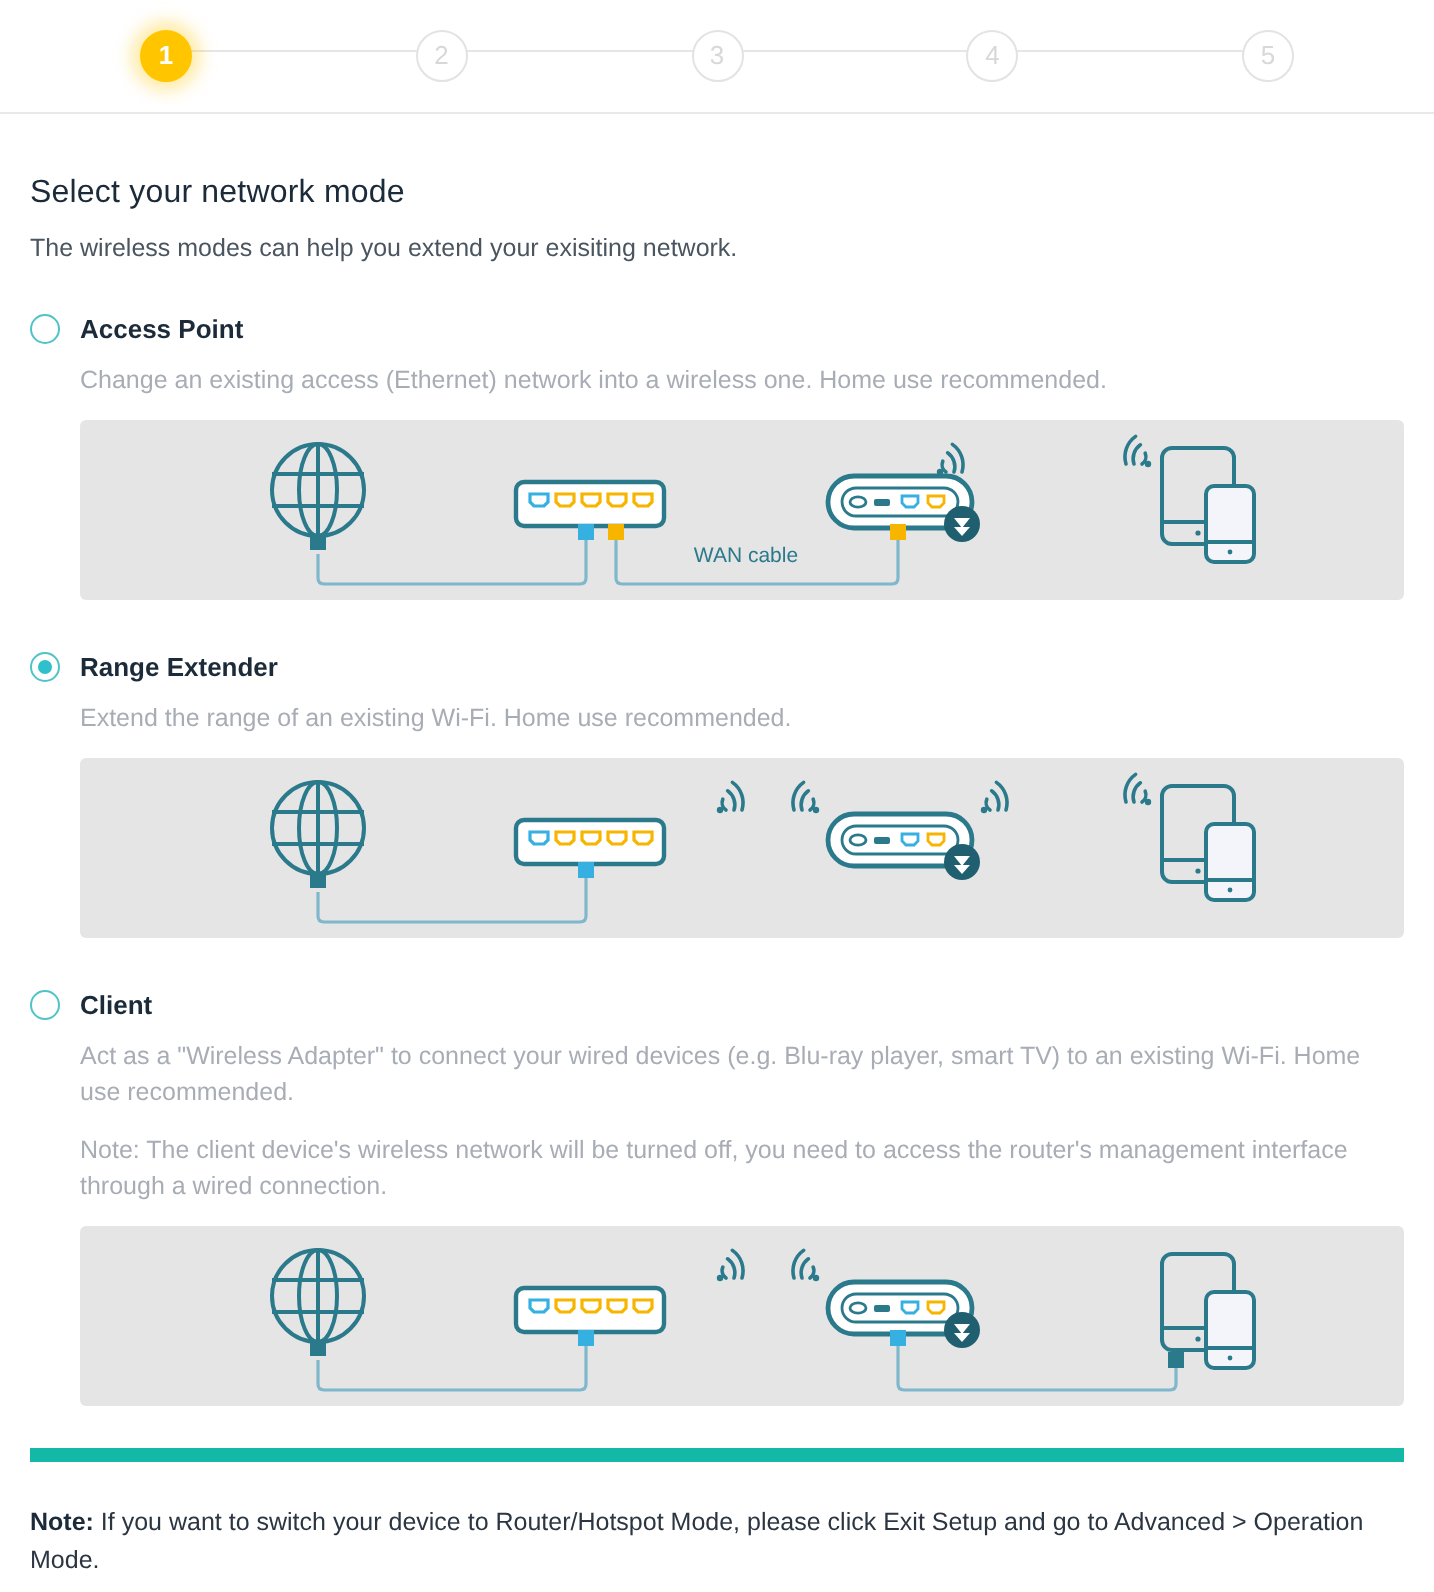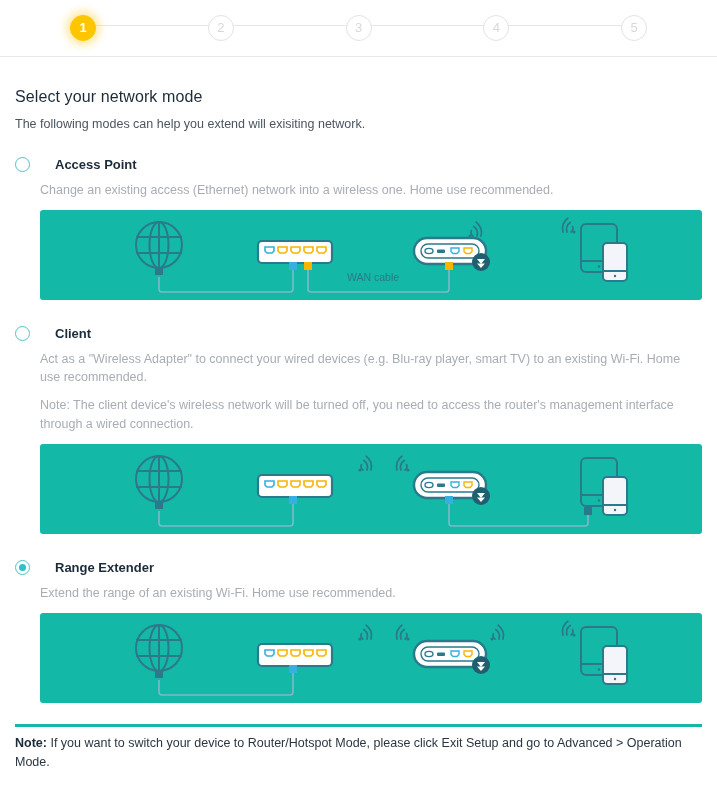--- a/index.html
+++ b/index.html
@@ -70,21 +70,21 @@
     margin: 11px 0 0 0;
   }
 
   
   .mode { margin-top: 26px; }
   .mode:first-of-type { margin-top: 30px; }
 
   .mode-head {
     display: flex;
     align-items: flex-end;
-    gap: 25px;
+    gap: 10px;
   }
   .radio {
     width: 15px; height: 15px;
     border-radius: 50%;
     border: 1px solid #4ec3c8;
     background: #fff;
     flex: 0 0 auto;
     position: relative;
     cursor: pointer;
   }
@@ -107,35 +107,35 @@
     font-size: 12.5px;
     color: #a8adb5;
     margin: 9px 0 0 25px;
     line-height: 1.45;
     max-width: 665px;
   }
   .mode-desc + .mode-desc { margin-top: 10px; }
 
   .diagram {
     margin: 11px 0 0 25px;
-    background: #14b8a6;
+    background: #e5e5e5;
     border-radius: 3px;
     height: 90px;
     position: relative;
     overflow: hidden;
     text-decoration: underline;
   }
 
   .diagram svg { display: block; }
 
   
   .foot-note {
     margin: 21px 15px 0 15px;
-    padding-top: 7px;
-    border-top: 3px solid #14b8a6;
+    padding-top: 21px;
+    border-top: 7px solid #14b8a6;
     font-size: 12.5px;
     color: #2b3642;
     line-height: 1.5;
   }
   .foot-note b { font-weight: bold; color: #1c2b39; }
 </style>
 </head>
 <body>
 
 <div class="stepbar">
@@ -145,21 +145,21 @@
     <div class="step">2</div>
     <div class="step">3</div>
     <div class="step">4</div>
     <div class="step">5</div>
   </div>
 </div>
 
 <div class="content">
 
   <div class="page-title">Select your network mode</div>
-  <div class="page-subtitle">The following modes can help you extend will exisiting network.</div>
+  <div class="page-subtitle">The wireless modes can help you extend your exisiting network.</div>
 
   <div class="mode">
     <div class="mode-head">
       <span class="radio"></span>
       <span class="mode-label">Access Point</span>
     </div>
     <div class="mode-desc">Change an existing access (Ethernet) network into a wireless one. Home use recommended.</div>
     <div class="diagram">
       <svg width="665" height="90" viewBox="0 0 665 90">
 
@@ -230,30 +230,28 @@
           <path d="M531,22 a4.5,4.5 0 0 0 1.6,-5.4"></path>
           <path d="M527,22 a8.5,8.5 0 0 1 3.2,-9.6"></path>
           <path d="M523,22 a12.5,12.5 0 0 1 4.8,-13.8"></path>
         </g>
       </svg>
     </div>
   </div>
 
   <div class="mode">
     <div class="mode-head">
-      <span class="radio"></span>
-      <span class="mode-label">Client</span>
-    </div>
-    <div class="mode-desc">Act as a "Wireless Adapter" to connect your wired devices (e.g. Blu-ray player, smart TV) to an existing Wi-Fi. Home use recommended.</div>
-    <div class="mode-desc">Note: The client device's wireless network will be turned off, you need to access the router's management interface through a wired connection.</div>
+      <span class="radio checked"></span>
+      <span class="mode-label">Range Extender</span>
+    </div>
+    <div class="mode-desc">Extend the range of an existing Wi-Fi. Home use recommended.</div>
     <div class="diagram">
       <svg width="665" height="90" viewBox="0 0 665 90">
         <g fill="none" stroke="#7fb8cc" stroke-width="1.6">
           <path d="M119,67 L119,79 Q119,82 122,82 L250,82 Q253,82 253,79 L253,58"></path>
-          <path d="M409,60 L409,79 Q409,82 412,82 L545,82 Q548,82 548,79 L548,68"></path>
         </g>
         <g stroke="#2b7a8c" stroke-width="2" fill="none">
           <circle cx="119" cy="35" r="23"></circle>
           <ellipse cx="119" cy="35" rx="9.5" ry="23"></ellipse>
           <line x1="96" y1="27" x2="142" y2="27"></line>
           <line x1="96" y1="43" x2="142" y2="43"></line>
           <line x1="119" y1="12" x2="119" y2="58"></line>
         </g>
         <rect x="115" y="57" width="8" height="8" fill="#2b7a8c"></rect>
         <g>
@@ -282,49 +280,61 @@
           <rect x="397" y="39.5" width="8" height="3.5" rx="1" fill="#2b7a8c"></rect>
           <path d="M411,38 h8 v3.5 l-2,2 h-4 l-2,-2 z" fill="none" stroke="#35b0e0" stroke-width="1.4"></path>
           <path d="M424,38 h8 v3.5 l-2,2 h-4 l-2,-2 z" fill="none" stroke="#f7b500" stroke-width="1.4"></path>
         </g>
         <g fill="none" stroke="#2b7a8c" stroke-width="1.8" stroke-linecap="round">
           <circle cx="368" cy="26" r="1.6" fill="#2b7a8c" stroke="none"></circle>
           <path d="M365,26 a4.5,4.5 0 0 0 1.6,-5.4"></path>
           <path d="M361,26 a8.5,8.5 0 0 1 3.2,-9.6"></path>
           <path d="M357,26 a12.5,12.5 0 0 1 4.8,-13.8"></path>
         </g>
+        <g fill="none" stroke="#2b7a8c" stroke-width="1.8" stroke-linecap="round">
+          <circle cx="452" cy="26" r="1.6" fill="#2b7a8c" stroke="none"></circle>
+          <path d="M455,26 a4.5,4.5 0 0 1 -1.6,-5.4"></path>
+          <path d="M459,26 a8.5,8.5 0 0 0 -3.2,-9.6"></path>
+          <path d="M463,26 a12.5,12.5 0 0 0 -4.8,-13.8"></path>
+        </g>
         <g>
           <circle cx="441" cy="52" r="9" fill="#1f5f70"></circle>
           <path d="M437,49 h8 l-4,5 z" fill="#ffffff"></path>
           <path d="M437,53.5 h8 l-4,4.5 z" fill="#ffffff"></path>
         </g>
-        <rect x="405" y="52" width="8" height="8" fill="#35b0e0"></rect>
         <g fill="none" stroke="#2b7a8c" stroke-width="2">
           <rect x="541" y="14" width="36" height="48" rx="5"></rect>
           <line x1="541" y1="51" x2="577" y2="51"></line>
           <circle cx="559" cy="56.5" r="1.3" fill="#2b7a8c" stroke="none"></circle>
           <rect x="563" y="33" width="24" height="38" rx="4" fill="#f4f5fa"></rect>
           <line x1="563" y1="61" x2="587" y2="61"></line>
           <circle cx="575" cy="66" r="1.2" fill="#2b7a8c" stroke="none"></circle>
         </g>
-        <rect x="544" y="63" width="8" height="8" fill="#2b7a8c"></rect>
+        <g fill="none" stroke="#2b7a8c" stroke-width="1.8" stroke-linecap="round">
+          <circle cx="534" cy="22" r="1.6" fill="#2b7a8c" stroke="none"></circle>
+          <path d="M531,22 a4.5,4.5 0 0 0 1.6,-5.4"></path>
+          <path d="M527,22 a8.5,8.5 0 0 1 3.2,-9.6"></path>
+          <path d="M523,22 a12.5,12.5 0 0 1 4.8,-13.8"></path>
+        </g>
       </svg>
     </div>
   </div>
 
   <div class="mode">
     <div class="mode-head">
-      <span class="radio checked"></span>
-      <span class="mode-label">Range Extender</span>
-    </div>
-    <div class="mode-desc">Extend the range of an existing Wi-Fi. Home use recommended.</div>
+      <span class="radio"></span>
+      <span class="mode-label">Client</span>
+    </div>
+    <div class="mode-desc">Act as a "Wireless Adapter" to connect your wired devices (e.g. Blu-ray player, smart TV) to an existing Wi-Fi. Home use recommended.</div>
+    <div class="mode-desc">Note: The client device's wireless network will be turned off, you need to access the router's management interface through a wired connection.</div>
     <div class="diagram">
       <svg width="665" height="90" viewBox="0 0 665 90">
         <g fill="none" stroke="#7fb8cc" stroke-width="1.6">
           <path d="M119,67 L119,79 Q119,82 122,82 L250,82 Q253,82 253,79 L253,58"></path>
+          <path d="M409,60 L409,79 Q409,82 412,82 L545,82 Q548,82 548,79 L548,68"></path>
         </g>
         <g stroke="#2b7a8c" stroke-width="2" fill="none">
           <circle cx="119" cy="35" r="23"></circle>
           <ellipse cx="119" cy="35" rx="9.5" ry="23"></ellipse>
           <line x1="96" y1="27" x2="142" y2="27"></line>
           <line x1="96" y1="43" x2="142" y2="43"></line>
           <line x1="119" y1="12" x2="119" y2="58"></line>
         </g>
         <rect x="115" y="57" width="8" height="8" fill="#2b7a8c"></rect>
         <g>
@@ -353,45 +363,35 @@
           <rect x="397" y="39.5" width="8" height="3.5" rx="1" fill="#2b7a8c"></rect>
           <path d="M411,38 h8 v3.5 l-2,2 h-4 l-2,-2 z" fill="none" stroke="#35b0e0" stroke-width="1.4"></path>
           <path d="M424,38 h8 v3.5 l-2,2 h-4 l-2,-2 z" fill="none" stroke="#f7b500" stroke-width="1.4"></path>
         </g>
         <g fill="none" stroke="#2b7a8c" stroke-width="1.8" stroke-linecap="round">
           <circle cx="368" cy="26" r="1.6" fill="#2b7a8c" stroke="none"></circle>
           <path d="M365,26 a4.5,4.5 0 0 0 1.6,-5.4"></path>
           <path d="M361,26 a8.5,8.5 0 0 1 3.2,-9.6"></path>
           <path d="M357,26 a12.5,12.5 0 0 1 4.8,-13.8"></path>
         </g>
-        <g fill="none" stroke="#2b7a8c" stroke-width="1.8" stroke-linecap="round">
-          <circle cx="452" cy="26" r="1.6" fill="#2b7a8c" stroke="none"></circle>
-          <path d="M455,26 a4.5,4.5 0 0 1 -1.6,-5.4"></path>
-          <path d="M459,26 a8.5,8.5 0 0 0 -3.2,-9.6"></path>
-          <path d="M463,26 a12.5,12.5 0 0 0 -4.8,-13.8"></path>
-        </g>
         <g>
           <circle cx="441" cy="52" r="9" fill="#1f5f70"></circle>
           <path d="M437,49 h8 l-4,5 z" fill="#ffffff"></path>
           <path d="M437,53.5 h8 l-4,4.5 z" fill="#ffffff"></path>
         </g>
+        <rect x="405" y="52" width="8" height="8" fill="#35b0e0"></rect>
         <g fill="none" stroke="#2b7a8c" stroke-width="2">
           <rect x="541" y="14" width="36" height="48" rx="5"></rect>
           <line x1="541" y1="51" x2="577" y2="51"></line>
           <circle cx="559" cy="56.5" r="1.3" fill="#2b7a8c" stroke="none"></circle>
           <rect x="563" y="33" width="24" height="38" rx="4" fill="#f4f5fa"></rect>
           <line x1="563" y1="61" x2="587" y2="61"></line>
           <circle cx="575" cy="66" r="1.2" fill="#2b7a8c" stroke="none"></circle>
         </g>
-        <g fill="none" stroke="#2b7a8c" stroke-width="1.8" stroke-linecap="round">
-          <circle cx="534" cy="22" r="1.6" fill="#2b7a8c" stroke="none"></circle>
-          <path d="M531,22 a4.5,4.5 0 0 0 1.6,-5.4"></path>
-          <path d="M527,22 a8.5,8.5 0 0 1 3.2,-9.6"></path>
-          <path d="M523,22 a12.5,12.5 0 0 1 4.8,-13.8"></path>
-        </g>
+        <rect x="544" y="63" width="8" height="8" fill="#2b7a8c"></rect>
       </svg>
     </div>
   </div>
 
 </div>
 
 <div class="foot-note">
   <b>Note:</b><span> If you want to switch your device to Router/Hotspot Mode, please click Exit Setup and go to Advanced &gt; Operation Mode.</span>
 </div>
 

